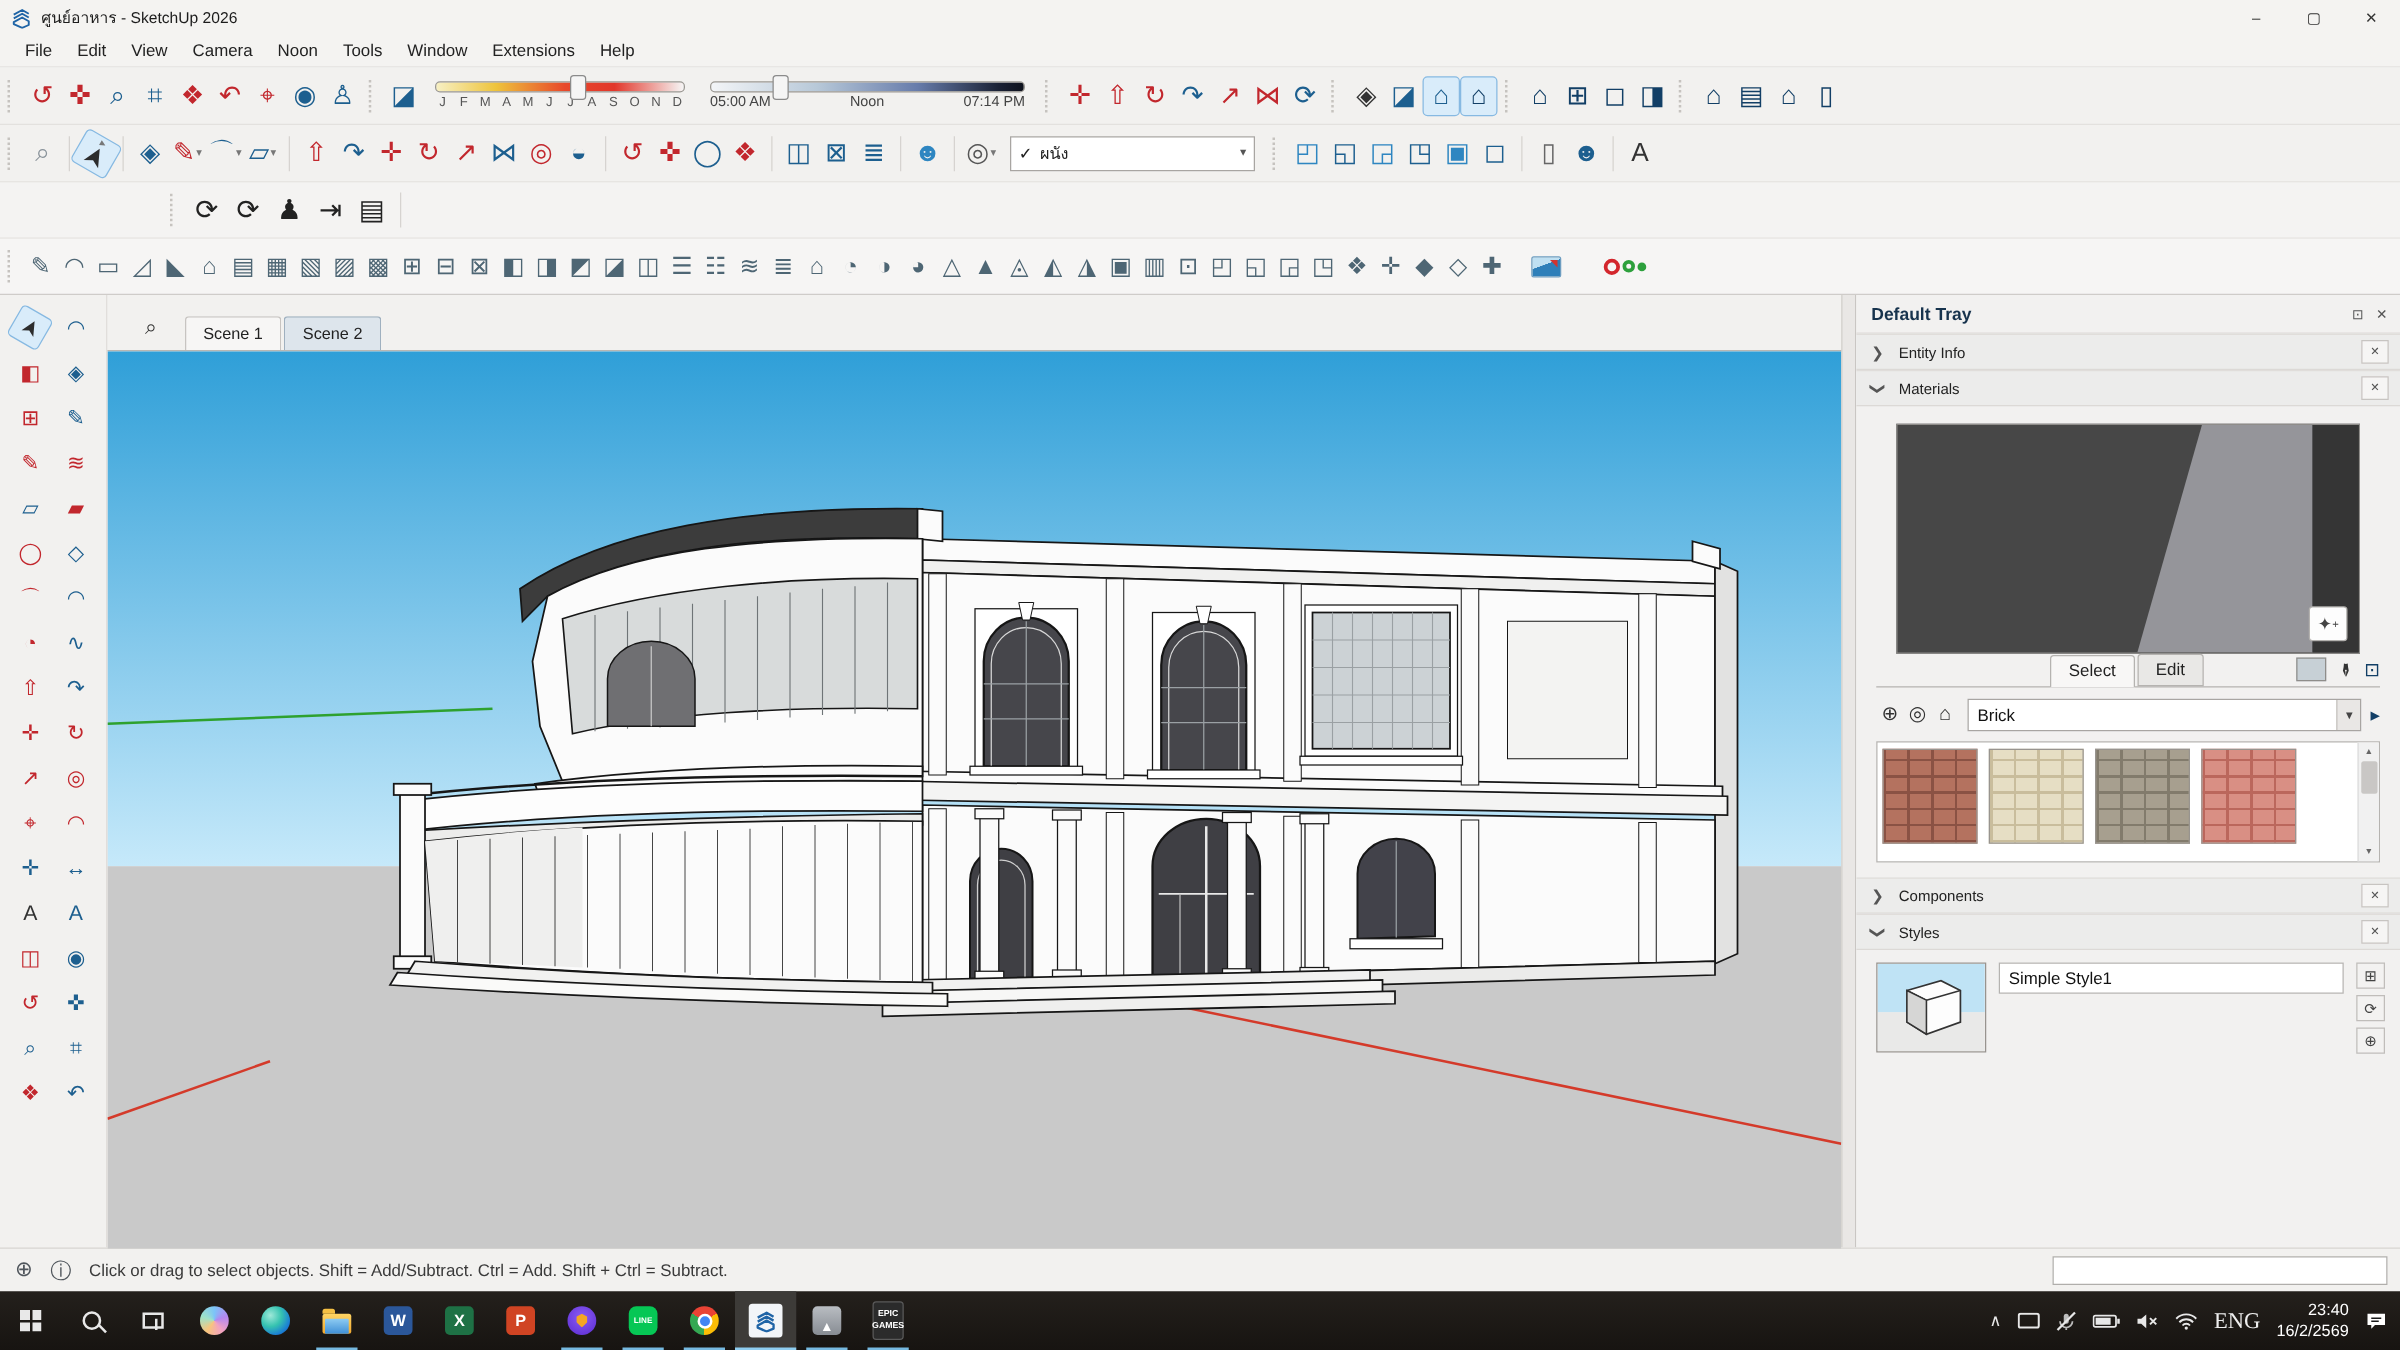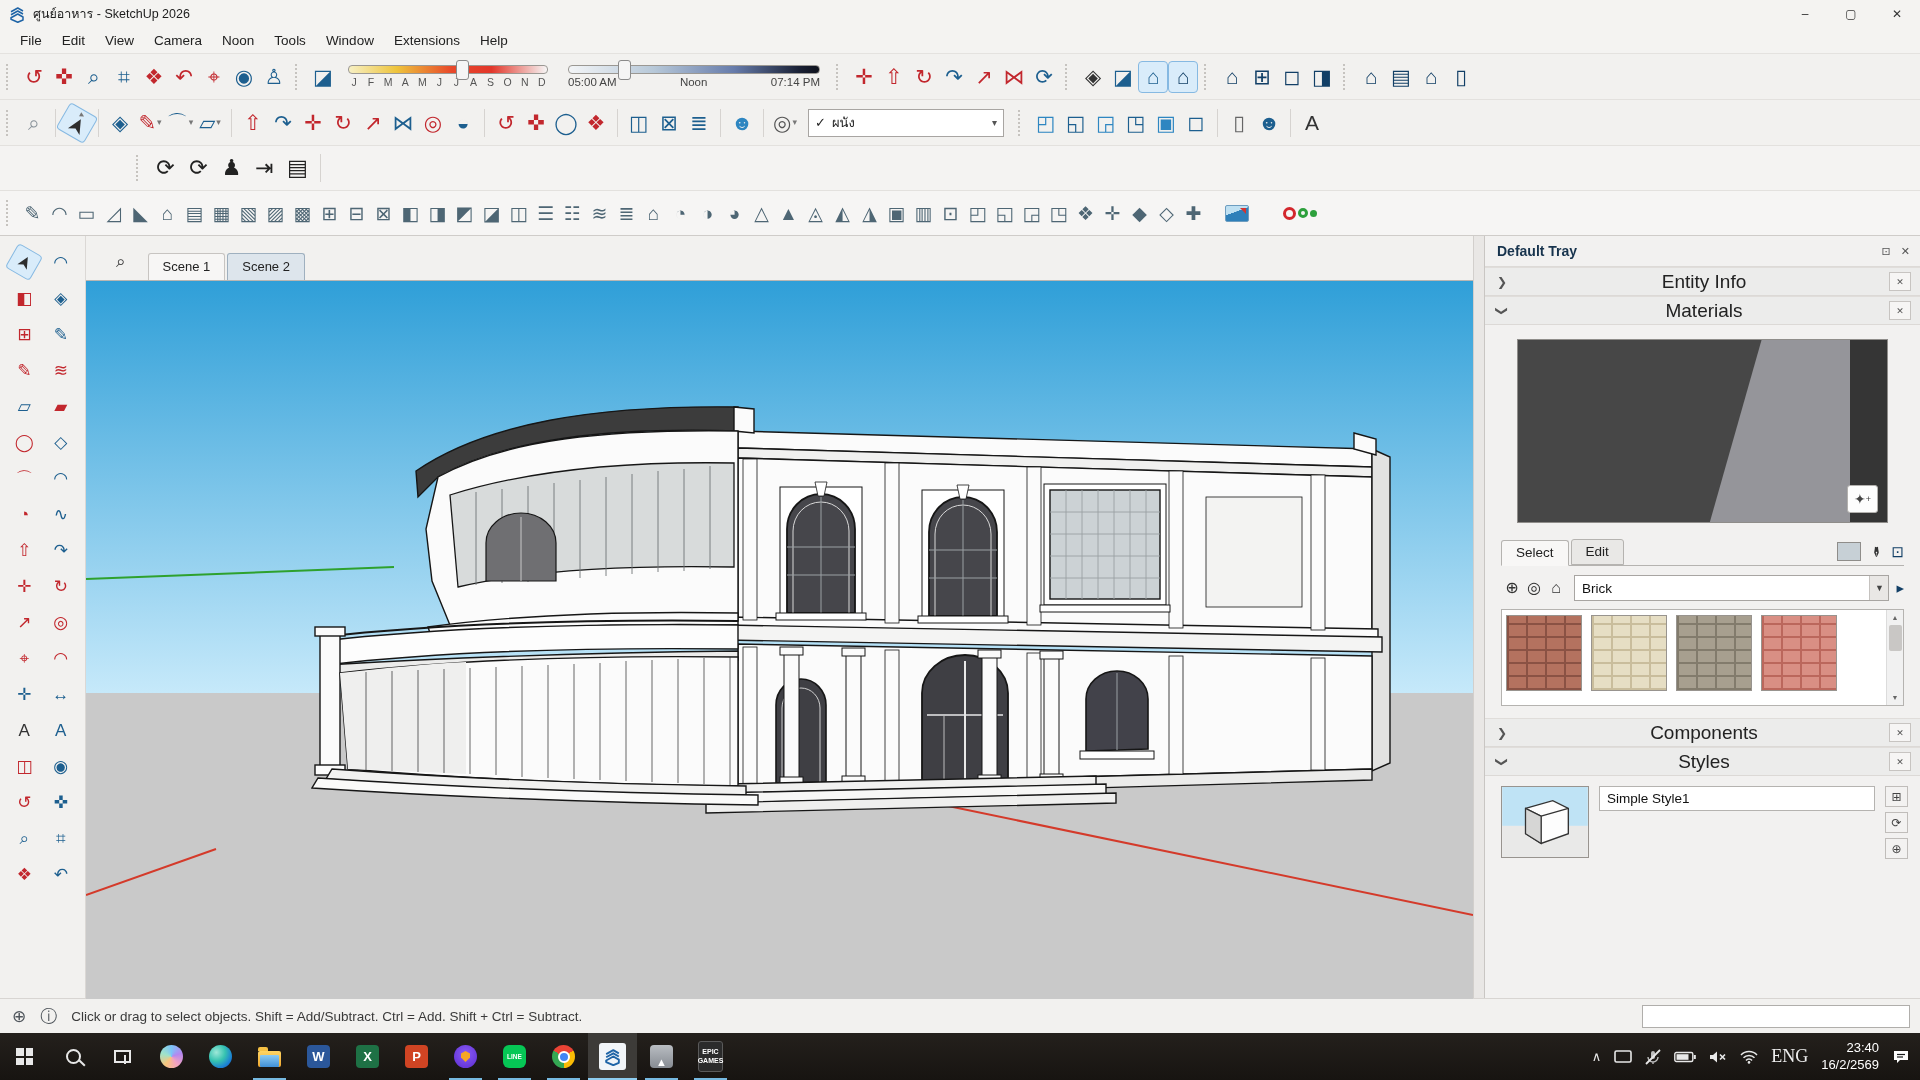--- a/index.html
+++ b/index.html
@@ -84,41 +84,41 @@
   
   .tray { width:435px; background:#f2f1f0; display:flex; flex-direction:column; overflow:hidden; }
   .tray-header { height:31px; display:flex; align-items:center; padding:0 10px 0 12px;
                  border-bottom:1px solid #dddad7; }
   .tray-title { font-size:14px; font-weight:bold; color:#17334d; flex:1; }
   .tray-hbtn { font-size:11px; color:#555; margin-left:10px; }
   .sec { height:29px; display:flex; align-items:center; background:#ececeb;
          border-top:1px solid #e0ddda; border-bottom:1px solid #dcd9d6; }
   .chev { width:34px; text-align:center; font-size:12px; color:#555; }
   .sec.open .chev { transform:rotate(90deg); }
-  .sec-label { flex:1; font-size:19px; color:#222;text-align:center; }
+  .sec-label { flex:1; font-size:12px; color:#222; }
   .xbtn { width:22px; height:19px; border:1px solid #c7c4c1; background:#f6f5f4; color:#555;
           font-size:9px; display:flex; align-items:center; justify-content:center; margin-right:9px; }
 
   .mat-body { padding:14px 16px 12px; }
   .mat-preview { width:371px; height:184px; border:1px solid #8f8d8a; background:#474747;
                  position:relative; margin:0 auto; }
   .mat-tri { position:absolute; inset:0; background:#95959a;
              clip-path:polygon(66% 0%, 90% 0%, 90% 100%, 52% 100%); }
   .mat-strip { position:absolute; top:0; right:0; width:10%; height:100%; background:#353535; }
   .sparkle-btn { position:absolute; right:9px; bottom:9px; width:31px; height:28px; background:#fdfdfd;
                  border:1px solid #b3b1ae; border-radius:3px; display:flex; align-items:center;
                  justify-content:center; font-size:14px; color:#444; }
   .sparkle-btn sup { font-size:9px; }
   .name-row { display:flex; align-items:center; margin-top:14px; gap:10px; }
   .name-label { font-size:13.5px; color:#444; }
   .name-input { flex:1; height:26px; border:1px solid #b5b3b0; font-size:13.5px; padding:0 7px;
                 font-family:inherit; color:#111; background:#fff; }
   .copy-icon { font-size:16px; color:#666; }
 
-  .mtabs { display:flex; align-items:flex-end; margin-top:16px; position:relative; }
+  .mtabs { display:flex; align-items:flex-end; position:relative;justify-content:center; }
   .mtab { font-size:13.5px; color:#222; padding:4px 14px 5px; border:1px solid #b5b3b0;
           background:#e9e8e6; border-radius:3px 3px 0 0; margin-right:2px; }
   .mtab.active { background:#f8f7f6; border-bottom-color:#f8f7f6; position:relative; top:1px; }
   .mtab-right { position:absolute; right:0; bottom:4px; display:flex; align-items:center; gap:9px; }
   .mini-swatch { width:24px; height:19px; background:#c7d0d6; border:1px solid #8f8d8a; }
   .dropper { font-size:15px; color:#333; display:inline-block; transform:rotate(90deg); }
   .pane-icon { font-size:15px; color:#123f66; }
   .mtab-panel { border-top:1px solid #b5b3b0; padding-top:9px; }
   .pick-row { display:flex; align-items:center; gap:7px; }
   .pick-row .tbi { min-width:22px; height:22px; font-size:16px; color:#333; }

